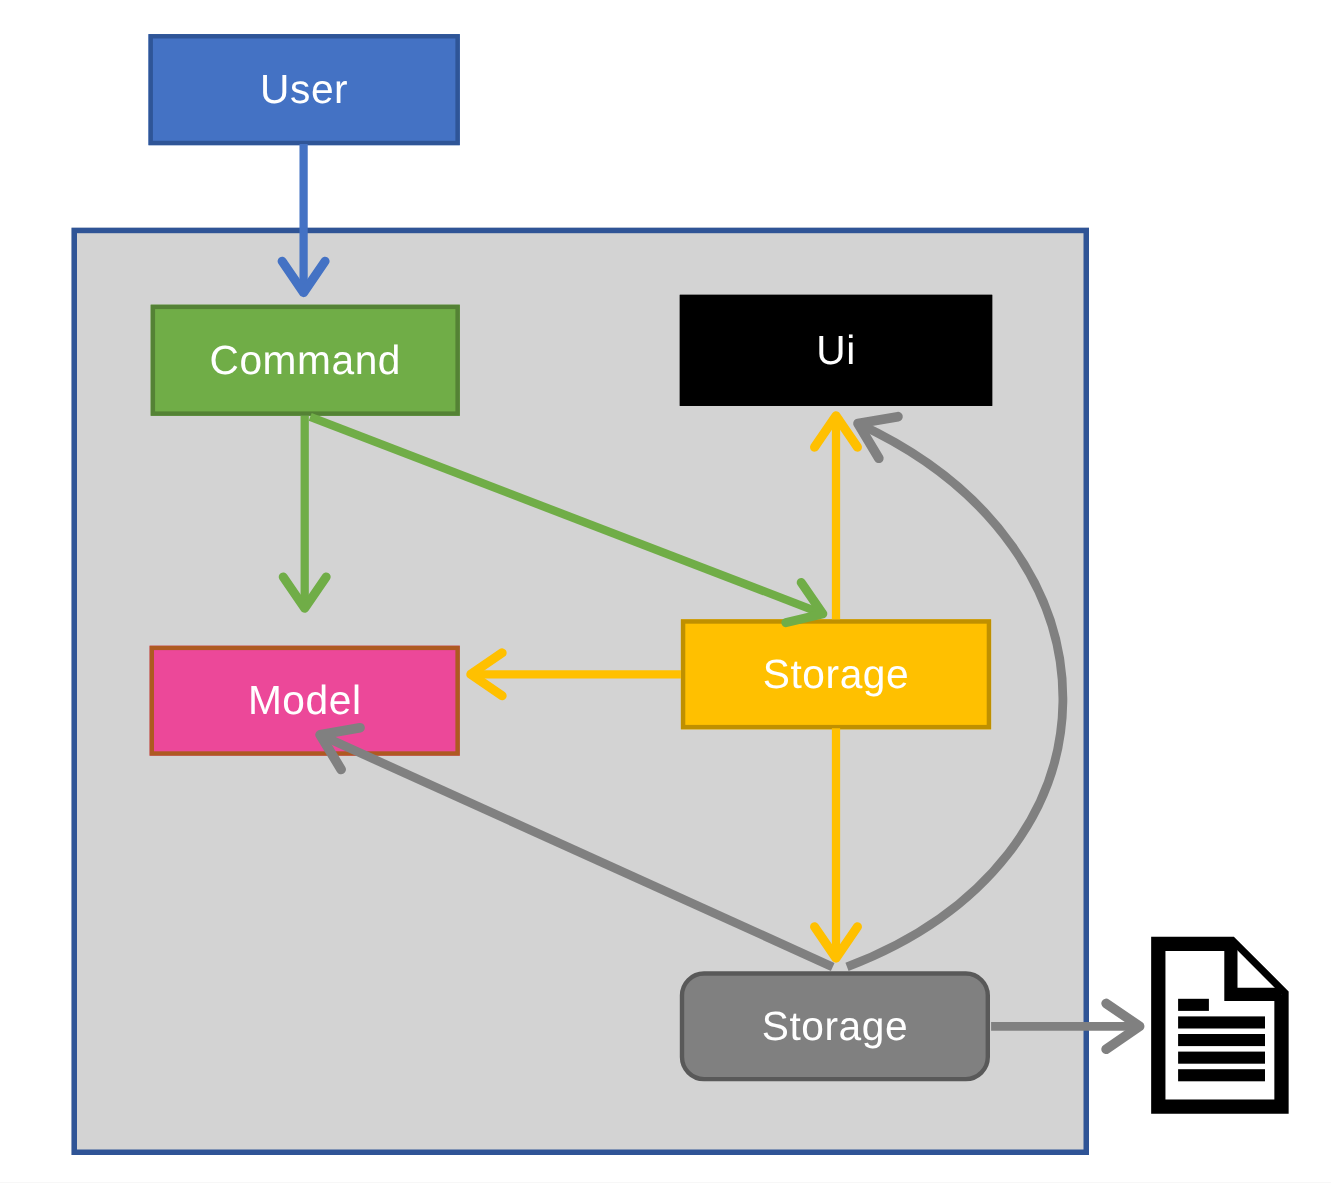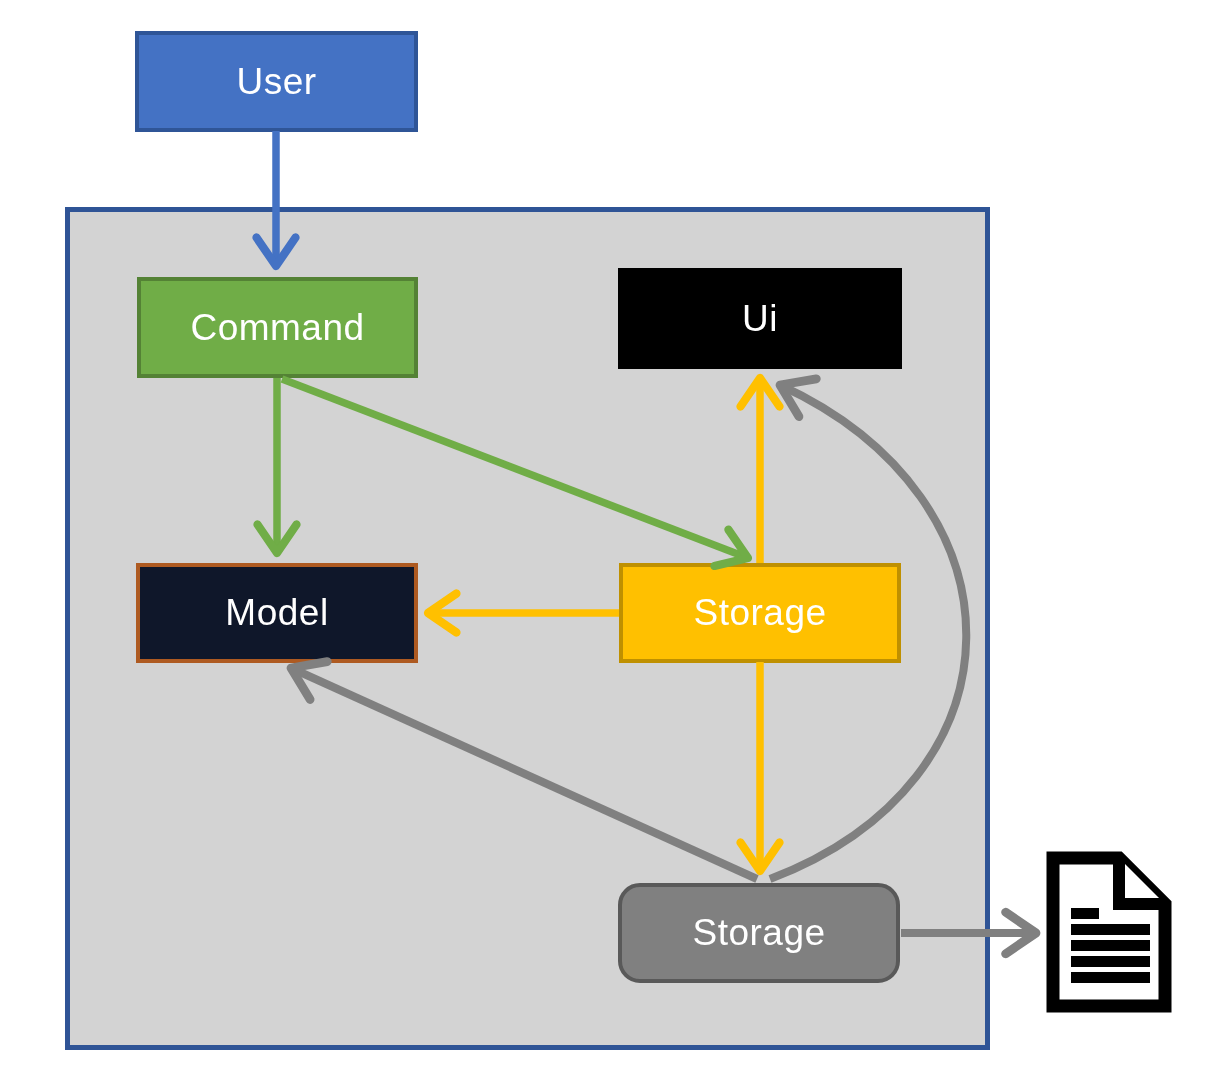--- a/index.html
+++ b/index.html
@@ -66,21 +66,21 @@
   </div>
 
   <div class="node" id="node-parser" style="background-color: rgb(112, 173, 71); border-color: rgb(84, 130, 53);">
     <span>Command</span>
   </div>
 
   <div class="node" id="node-ui" style="background-color: rgb(0, 0, 0); border-color: rgb(0, 0, 0);">
     <span>Ui</span>
   </div>
 
-  <div class="node" id="node-model" style="background-color: #0f172a; border-color: rgb(174, 90, 33);">
+  <div class="node" id="node-model" style="background-color: #ec4899; border-color: rgb(174, 90, 33); margin-top: 24px;">
     <span>Model</span>
   </div>
 
   <div class="node" id="node-command" style="background-color: rgb(255, 192, 0); border-color: rgb(191, 144, 0);">
     <span>Storage</span>
   </div>
 
 
   <div class="node" id="node-storage" style="background-color: rgb(128, 128, 128); border-color: rgb(89, 89, 89); border-radius: 22px;">
     <span>Storage</span>

